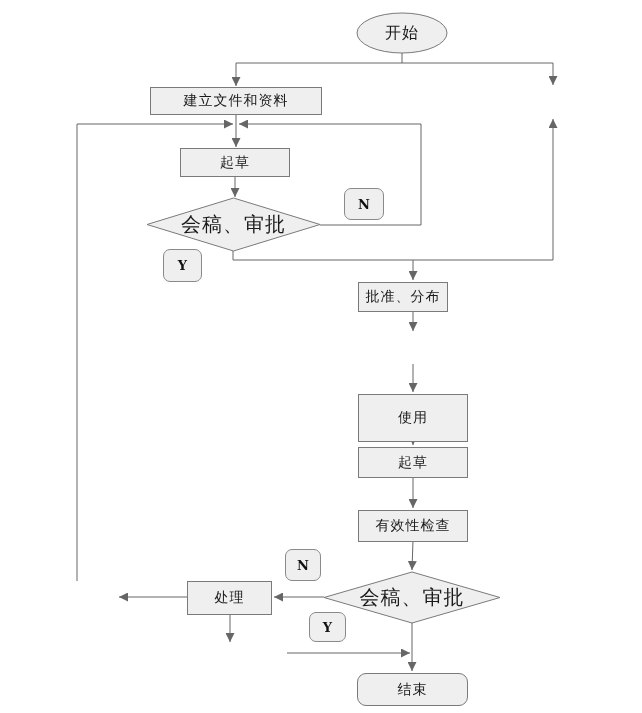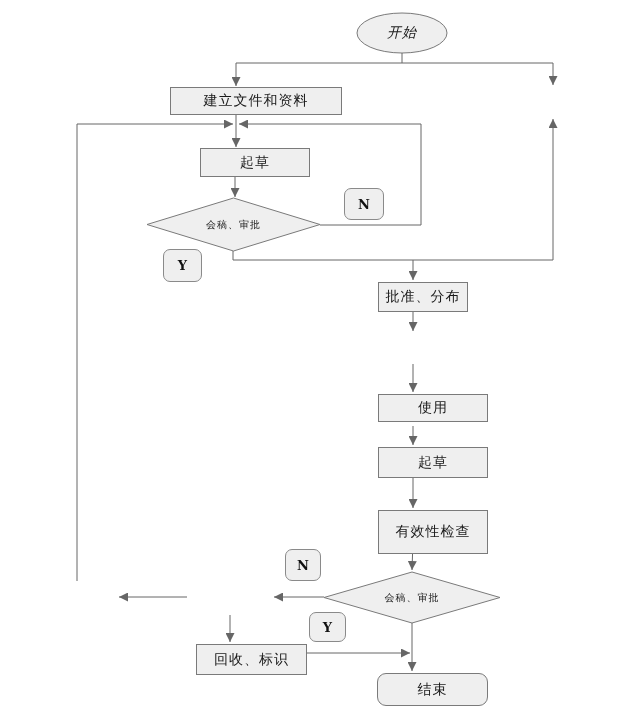--- a/index.html
+++ b/index.html
@@ -12,30 +12,29 @@
   }
   .layer { position:absolute; left:0; top:0; width:642px; height:713px; }
   .node {
     position:absolute;
     box-sizing:border-box;
     background:#efefef;
     border:1px solid #7a7a7a;
     display:flex; align-items:center; justify-content:center;
     font-size:14px; letter-spacing:1px; color:#1a1a1a;
     white-space:nowrap;
-    margin-left:20px;
   }
   .rounded { border-radius:9px; }
   .olabel {
     position:absolute;
     display:flex; align-items:center; justify-content:center;
-    font-size:10px; letter-spacing:1px; color:#1a1a1a;
+    font-size:20px; letter-spacing:1px; color:#1a1a1a;
     white-space:nowrap; pointer-events:none;
   }
-  .start-label { font-size:14px;font-style:italic; }
+  .start-label { font-size:16px; }
   .tag {
     position:absolute;
     box-sizing:border-box;
     background:#efefef;
     border:1px solid #8a8a8a;
     border-radius:7px;
     display:flex; align-items:center; justify-content:center;
     font-family:"DejaVu Serif","Liberation Serif",serif;
     font-weight:bold; font-size:13px; color:#111111;
   }
@@ -80,24 +79,24 @@
     <path class="conn" d="M287,653 L410,653" marker-end="url(#arrow)"></path>
   </svg>
 
   <div class="olabel start-label" style="left:357px;top:13px;width:90px;height:40px">开始</div>
   <div class="olabel" style="left:147px;top:198px;width:173px;height:53px">会稿、审批</div>
   <div class="olabel" style="left:324px;top:572px;width:176px;height:51px">会稿、审批</div>
 
   <div class="node" style="left:150px;top:87px;width:172px;height:28px">建立文件和资料</div>
   <div class="node" style="left:180px;top:148px;width:110px;height:29px">起草</div>
   <div class="node" style="left:358px;top:282px;width:90px;height:30px">批准、分布</div>
-  <div class="node" style="left:358px;top:394px;width:110px;height:28px">使用</div>
+  <div class="node" style="left:358px;top:394px;width:110px;height:48px">使用</div>
   <div class="node" style="left:358px;top:447px;width:110px;height:31px">起草</div>
-  <div class="node" style="left:358px;top:510px;width:110px;height:44px">有效性检查</div>
-  <div class="node" style="left:176px;top:644px;width:111px;height:31px">回收、标识</div>
+  <div class="node" style="left:358px;top:510px;width:110px;height:32px">有效性检查</div>
+  <div class="node" style="left:187px;top:581px;width:85px;height:34px">处理</div>
   <div class="node rounded" style="left:357px;top:673px;width:111px;height:33px">结束</div>
 
   <div class="tag" style="left:344px;top:188px;width:40px;height:32px">N</div>
   <div class="tag" style="left:163px;top:249px;width:39px;height:33px">Y</div>
   <div class="tag" style="left:285px;top:549px;width:36px;height:32px">N</div>
   <div class="tag" style="left:309px;top:612px;width:37px;height:30px">Y</div>
 
 </div>
 
 </body></html>

